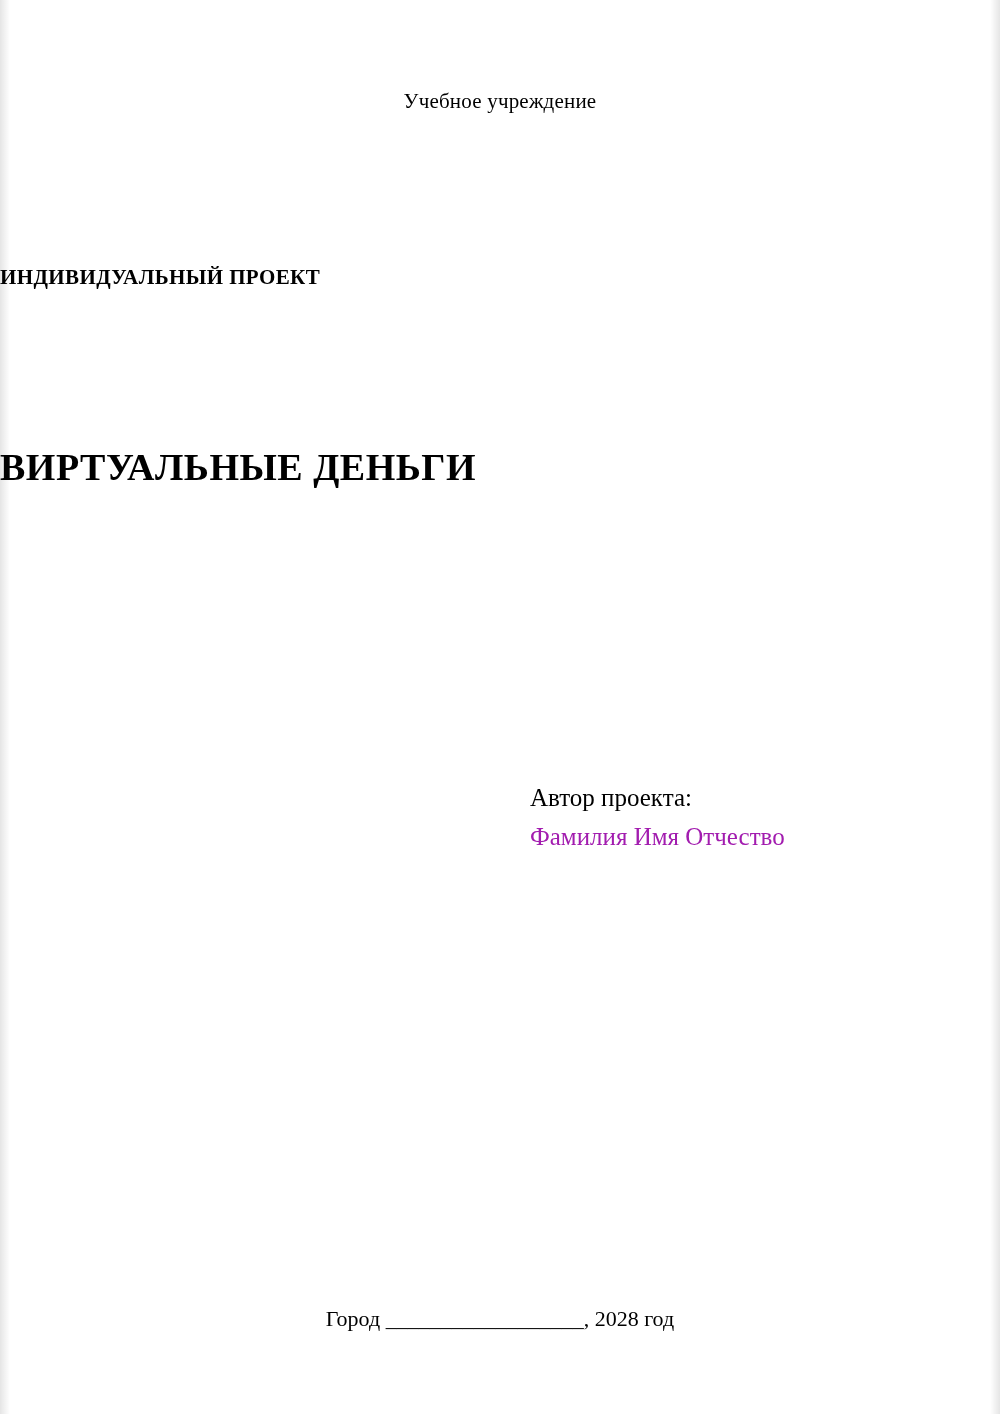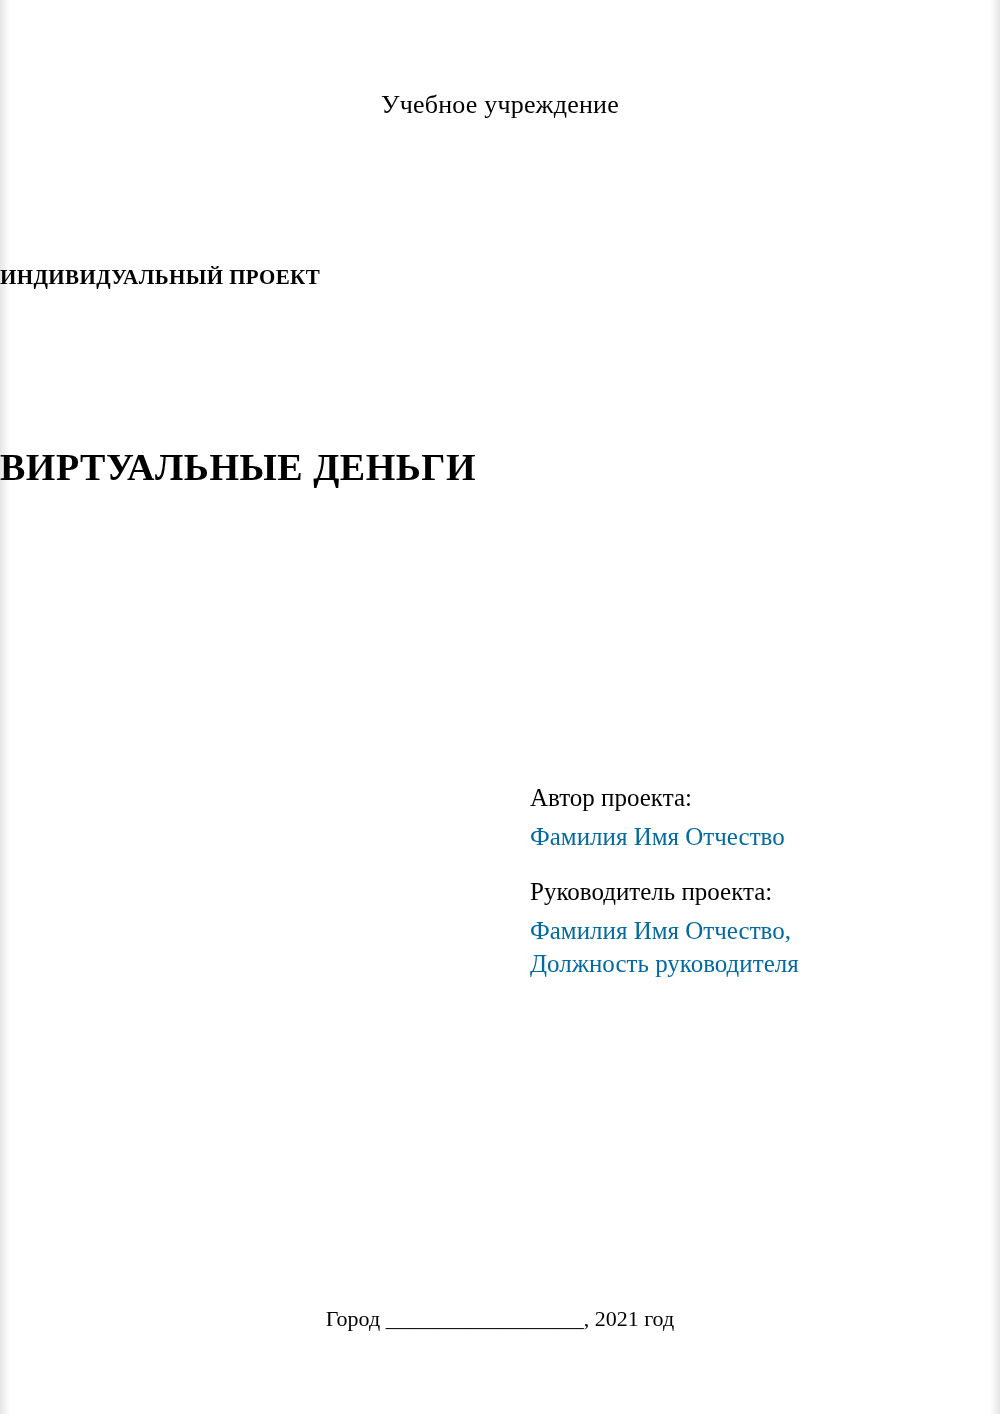--- a/index.html
+++ b/index.html
@@ -38,21 +38,21 @@
     right: 0;
     background: linear-gradient(to left, rgba(0,0,0,0.10), rgba(0,0,0,0));
   }
 
   .institution {
     position: absolute;
     top: 88px;
     left: 0;
     right: 0;
     text-align: center;
-    font-size: 26px;
+    font-size: 21px;
     line-height: 1.3;
     letter-spacing: 0.2px;
   }
 
   .work-type {
     position: absolute;
     top: 265px;
     left: 0;
     right: 0;
     text-align: left;
@@ -82,21 +82,21 @@
   .credits-block {
     margin-bottom: 30px;
   }
   .credits-label {
     display: block;
     color: #000000;
     margin-bottom: 14px;
   }
   .credits-value {
     display: block;
-    color: #0369a1;
+    color: #a21caf;
     margin-bottom: 8px;
   }
 
   .footer {
     position: absolute;
     bottom: 82px;
     left: 0;
     right: 0;
     text-align: center;
     font-size: 22px;
@@ -114,23 +114,18 @@
 
   <div class="title">ВИРТУАЛЬНЫЕ ДЕНЬГИ</div>
 
   <div class="credits">
 
     <div class="credits-block">
       <span class="credits-label">Автор проекта:</span>
       <span class="credits-value">Фамилия Имя Отчество</span>
     </div>
 
-    <div class="credits-block">
-      <span class="credits-label">Руководитель проекта:</span>
-      <span class="credits-value">Фамилия Имя Отчество,</span>
-      <span class="credits-value">Должность руководителя</span>
-    </div>
 
   </div>
 
-  <div class="footer">Город __________________, 2021 год</div>
+  <div class="footer">Город __________________, 2028 год</div>
 
 </div>
 
 </body></html>

